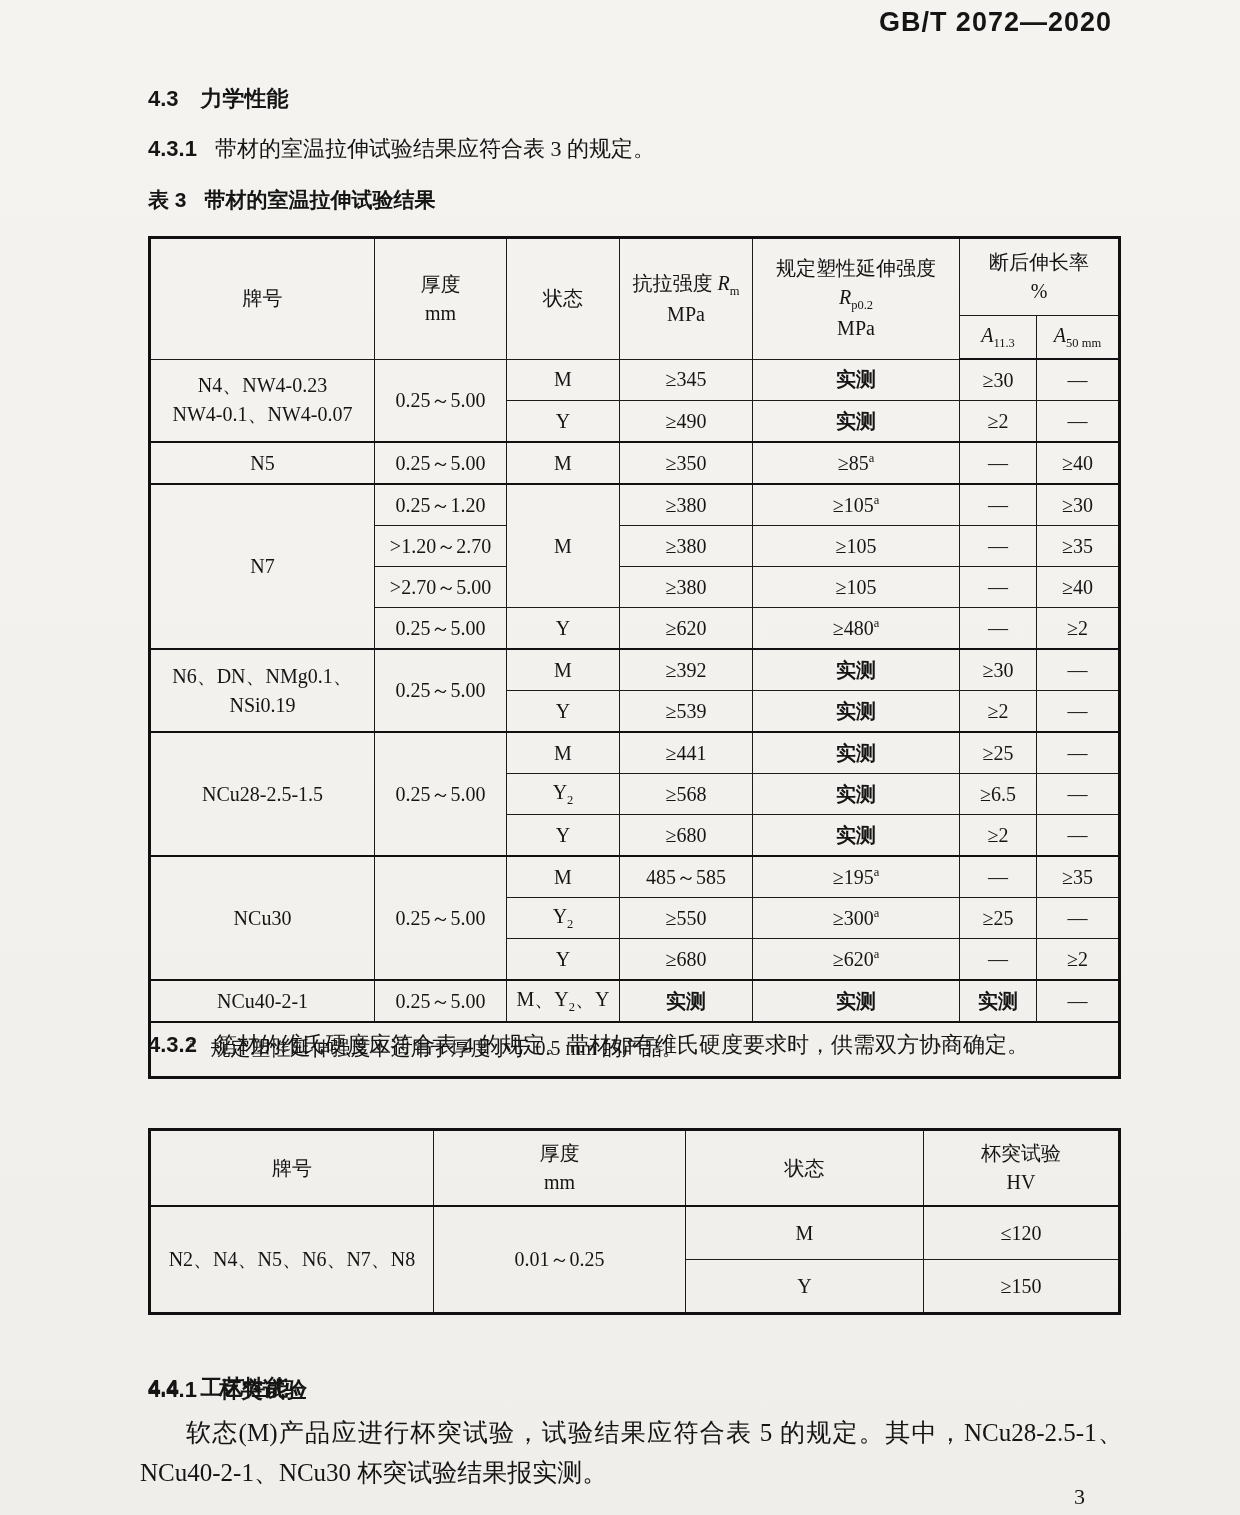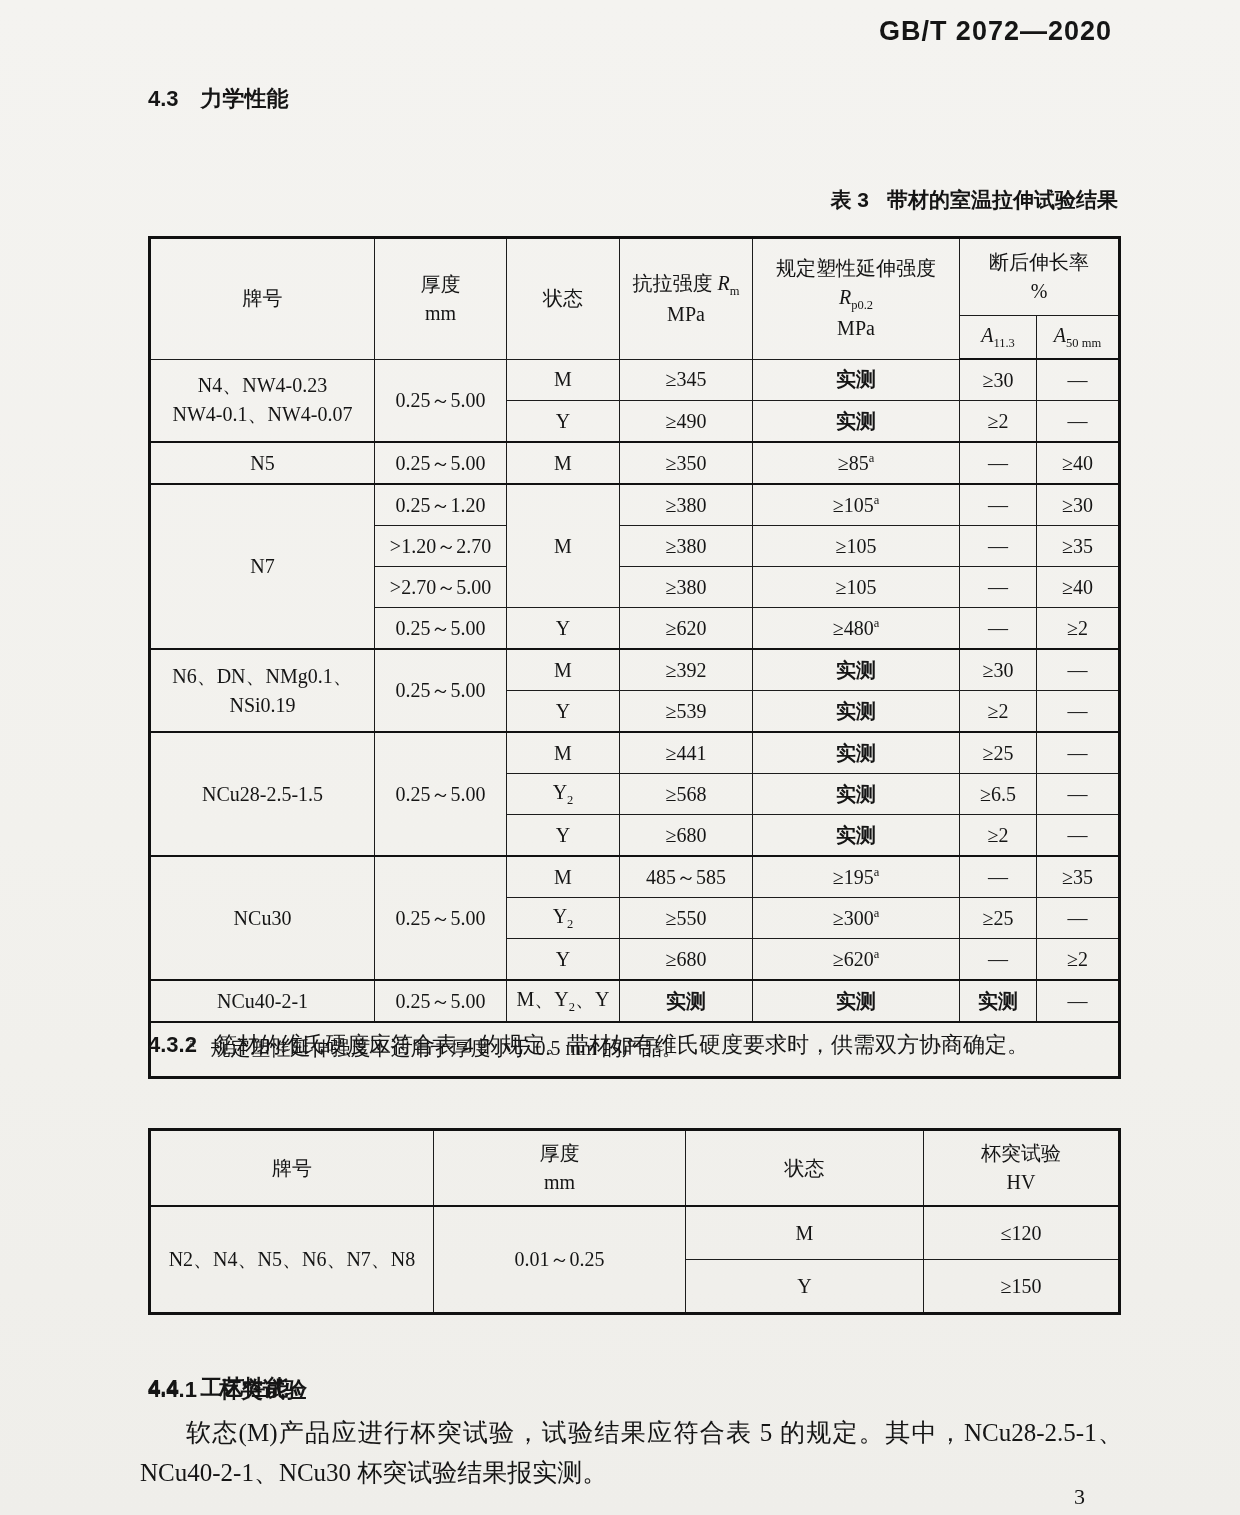--- a/index.html
+++ b/index.html
@@ -3,37 +3,37 @@
 <meta charset="utf-8">
 <style>
   html,body { margin:0; padding:0; }
   .page {
     position:relative; width:1240px; height:1515px; overflow:hidden;
     background:linear-gradient(180deg,#f4f3f0 0%,#f2f1ed 55%,#efeeea 100%);
     color:#151515;
     font-family:"Liberation Serif","DejaVu Serif",serif;
   }
   .std-code {
-    position:absolute; top:16px; right:128px;
+    position:absolute; top:7px; right:128px;
     font-family:"Liberation Sans","DejaVu Sans",sans-serif;
     font-weight:bold; font-size:27px; letter-spacing:1px;
   }
   .clause-h {
     position:absolute; left:148px;
     font-family:"Liberation Sans","DejaVu Sans",sans-serif;
     font-weight:bold; font-size:22px;
   }
   .clause-h .num { margin-right:22px; }
   .clause-p { position:absolute; left:148px; width:975px; font-size:22px; }
   .clause-p .num {
     font-family:"Liberation Sans","DejaVu Sans",sans-serif;
     font-weight:bold; margin-right:18px;
   }
   .tbl-caption {
-    position:absolute; left:148px; width:970px; text-align:right;
+    position:absolute; left:148px; width:970px; text-align:left;
     font-family:"Liberation Sans","DejaVu Sans",sans-serif;
     font-weight:bold; font-size:21px;
   }
   .tbl-caption .lbl { margin-right:18px; }
   table.tbl {
     position:absolute; left:148px;
     border-collapse:collapse; table-layout:fixed; width:970px;
     border:3px solid #111;
   }
   .tbl th, .tbl td {
@@ -67,20 +67,23 @@
 <body>
 
 <div class="page">
 
   <div class="std-code">GB/T 2072—2020</div>
 
   <div class="clause-h" style="top:84px;">
     <span class="num">4.3</span><span>力学性能</span>
   </div>
 
+  <div class="clause-p" style="top:134px;">
+    <span class="num">4.3.1</span><span>带材的室温拉伸试验结果应符合表 3 的规定。</span>
+  </div>
 
   <div class="tbl-caption" style="top:186px;">
     <span class="lbl">表 3</span><span>带材的室温拉伸试验结果</span>
   </div>
 
   <table class="tbl" id="table3" style="top:236px;">
     <colgroup>
       <col style="width:225px">
         <col style="width:132px">
         <col style="width:113px">

